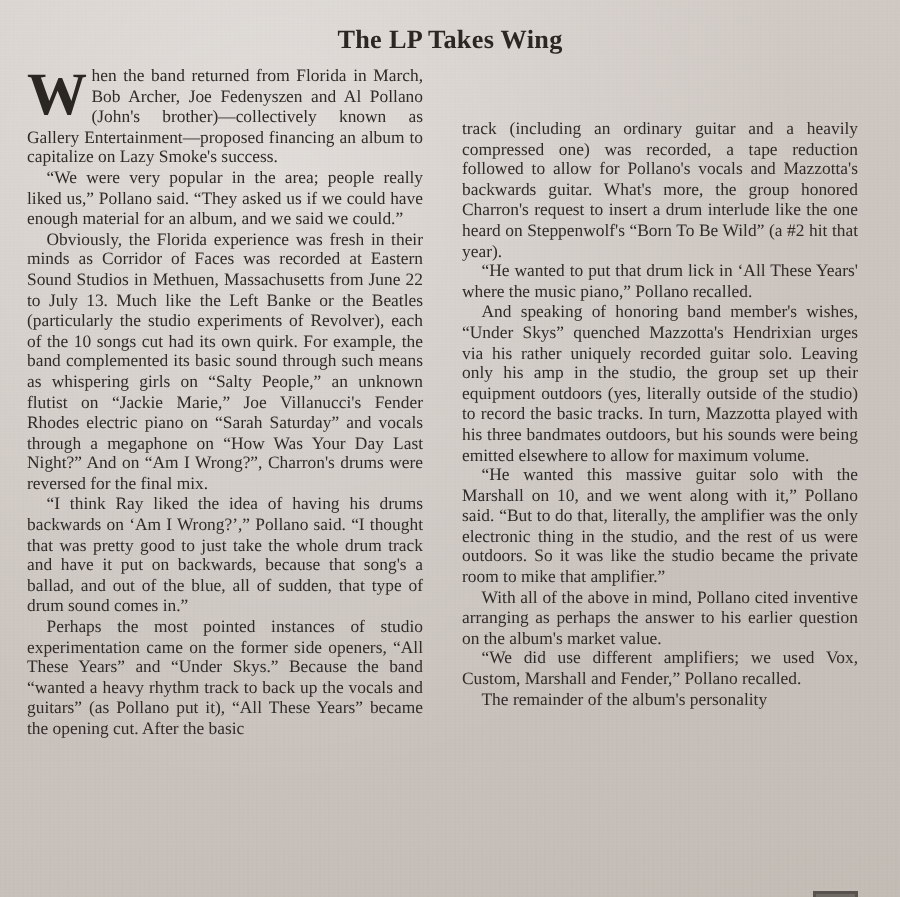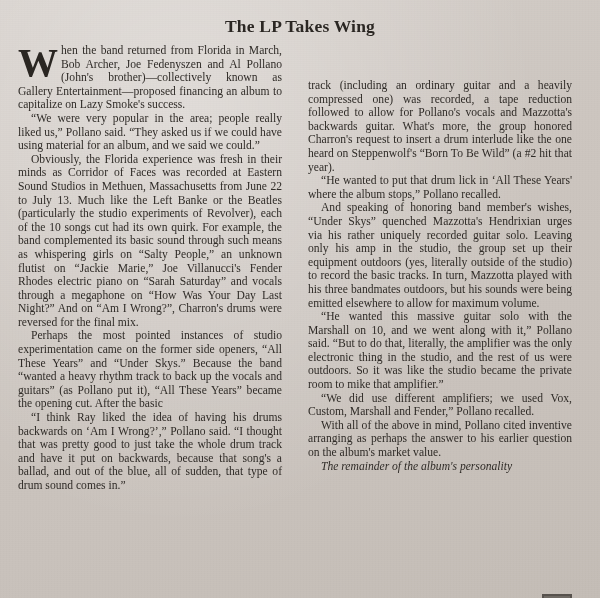--- a/index.html
+++ b/index.html
@@ -97,49 +97,48 @@
     background-size: 10px 10px;
     background-position: 0 0, 5px 5px;
   }
   .col-right-inner {
     position: relative;
     height: 100%;
     margin-top: 35px;
   }
   .lastline {
     margin-top: 1px;
-    font-style: italic;
   }
 </style>
 </head>
 <body>
 
 <div class="page">
   <div class="grain"></div>
 
   <h1 class="headline">The LP Takes Wing</h1>
 
   <div class="columns">
 
     <div class="col">
       <p class="body dropcap-para noindent"><span class="dropcap">W</span><span>hen the band returned from Florida in March, Bob Archer, Joe Fedenyszen and Al Pollano (John's brother)—collectively known as Gallery Entertainment—proposed financing an album to capitalize on Lazy Smoke's success.</span></p>
-      <p class="body">“We were very popular in the area; people really liked us,” Pollano said. “They asked us if we could have using material for an album, and we said we could.”</p>
+      <p class="body">“We were very popular in the area; people really liked us,” Pollano said. “They asked us if we could have enough material for an album, and we said we could.”</p>
       <p class="body">Obviously, the Florida experience was fresh in their minds as Corridor of Faces was recorded at Eastern Sound Studios in Methuen, Massachusetts from June 22 to July 13. Much like the Left Banke or the Beatles (particularly the studio experiments of Revolver), each of the 10 songs cut had its own quirk. For example, the band complemented its basic sound through such means as whispering girls on “Salty People,” an unknown flutist on “Jackie Marie,” Joe Villanucci's Fender Rhodes electric piano on “Sarah Saturday” and vocals through a megaphone on “How Was Your Day Last Night?” And on “Am I Wrong?”, Charron's drums were reversed for the final mix.</p>
+      <p class="body">“I think Ray liked the idea of having his drums backwards on ‘Am I Wrong?’,” Pollano said. “I thought that was pretty good to just take the whole drum track and have it put on backwards, because that song's a ballad, and out of the blue, all of sudden, that type of drum sound comes in.”</p>
       <p class="body">Perhaps the most pointed instances of studio experimentation came on the former side openers, “All These Years” and “Under Skys.” Because the band “wanted a heavy rhythm track to back up the vocals and guitars” (as Pollano put it), “All These Years” became the opening cut. After the basic</p>
-      <p class="body">“I think Ray liked the idea of having his drums backwards on ‘Am I Wrong?’,” Pollano said. “I thought that was pretty good to just take the whole drum track and have it put on backwards, because that song's a ballad, and out of the blue, all of sudden, that type of drum sound comes in.”</p>
     </div>
 
     <div class="col">
       <div class="col-right-inner">
         <p class="body noindent">track (including an ordinary guitar and a heavily compressed one) was recorded, a tape reduction followed to allow for Pollano's vocals and Mazzotta's backwards guitar. What's more, the group honored Charron's request to insert a drum interlude like the one heard on Steppenwolf's “Born To Be Wild” (a #2 hit that year).</p>
-        <p class="body">“He wanted to put that drum lick in ‘All These Years' where the album stops,” Pollano recalled.</p>
+        <p class="body">“He wanted to put that drum lick in ‘All These Years' where the music piano,” Pollano recalled.</p>
         <p class="body">And speaking of honoring band member's wishes, “Under Skys” quenched Mazzotta's Hendrixian urges via his rather uniquely recorded guitar solo. Leaving only his amp in the studio, the group set up their equipment outdoors (yes, literally outside of the studio) to record the basic tracks. In turn, Mazzotta played with his three bandmates outdoors, but his sounds were being emitted elsewhere to allow for maximum volume.</p>
         <p class="body">“He wanted this massive guitar solo with the Marshall on 10, and we went along with it,” Pollano said. “But to do that, literally, the amplifier was the only electronic thing in the studio, and the rest of us were outdoors. So it was like the studio became the private room to mike that amplifier.”</p>
+        <p class="body">With all of the above in mind, Pollano cited inventive arranging as perhaps the answer to his earlier question on the album's market value.</p>
         <p class="body">“We did use different amplifiers; we used Vox, Custom, Marshall and Fender,” Pollano recalled.</p>
-        <p class="body">With all of the above in mind, Pollano cited inventive arranging as perhaps the answer to his earlier question on the album's market value.</p>
         <p class="body lastline">The remainder of the album's personality</p>
 
         <div class="logo">
           <div class="inner"></div>
         </div>
       </div>
     </div>
 
   </div>
 </div>

